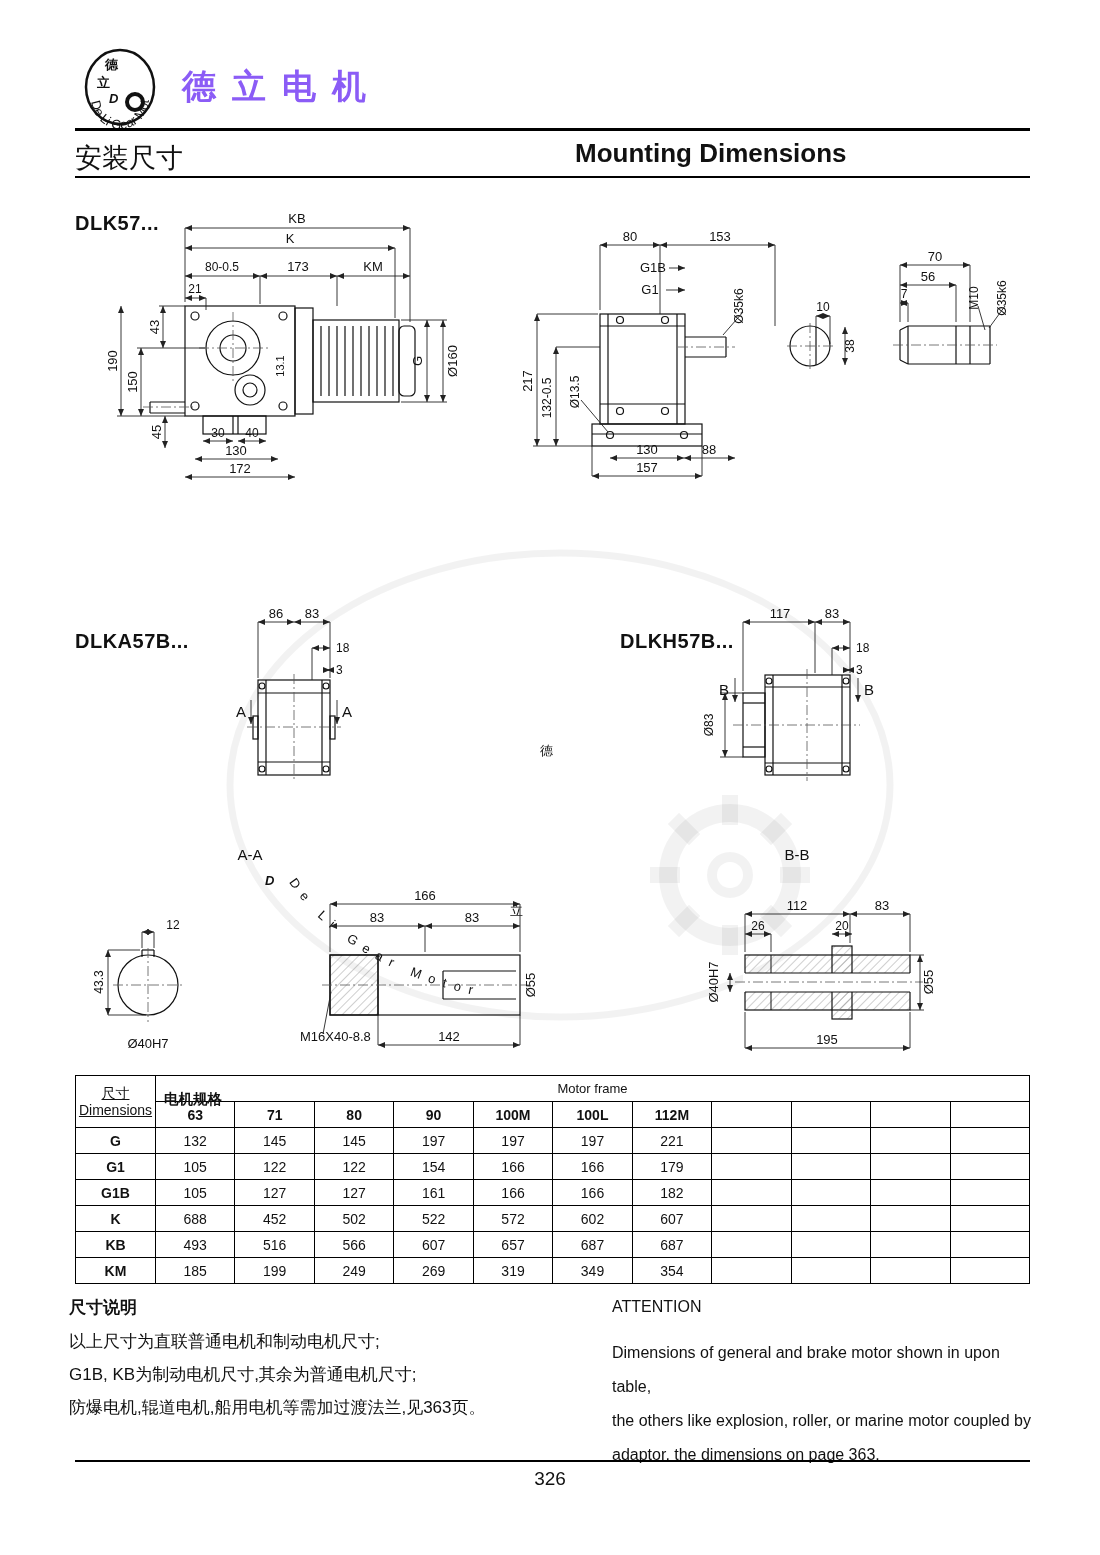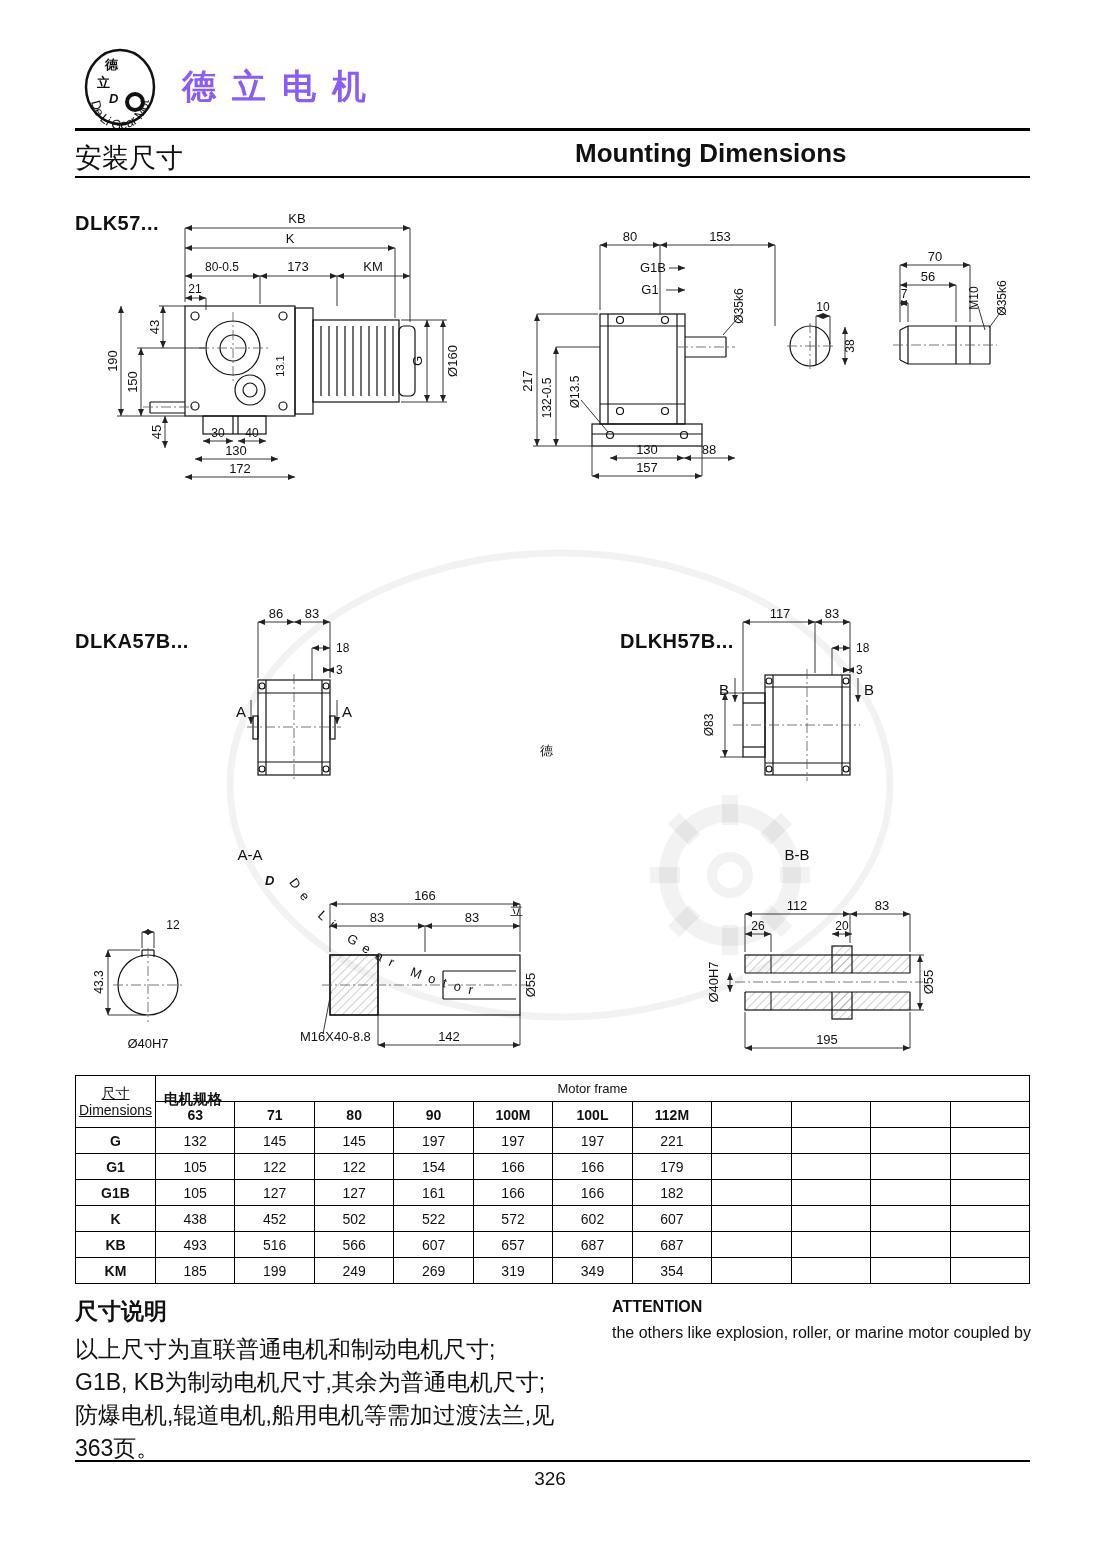--- a/index.html
+++ b/index.html
@@ -34,25 +34,25 @@
   .dimtable td { border:1px solid #000; text-align:center; height:26px; padding:0 2px; }
   .dimtable .c1 { width:80px; font-size:14px;text-decoration:underline; }
   .dimtable .c1 div { line-height:17px; }
   .mergehead { position:relative; }
   .ms-cn { position:absolute; left:8px; top:14px; font-weight:bold; font-size:14.5px; }
   .ms-en { display:block; text-align:center; font-size:13px; }
   .dimtable .frame-cell { font-weight:bold; }
   .dimtable .rowname { font-weight:bold; }
 
   
-  .notes-cn { position:absolute; left:75px; top:1296px; width:500px; font-size:23px; }
+  .notes-cn { position:absolute; left:69px; top:1296px; width:500px; font-size:17px; }
   .notes-cn .nt { font-weight:bold; margin-bottom:6px; }
   .notes-cn .nl { line-height:33px; }
   .notes-en { position:absolute; left:612px; top:1298px; width:430px; font-size:16px; }
-  .notes-en .nt { font-weight:bold; margin-bottom:0; }
+  .notes-en .nt { font-weight:normal; margin-bottom:20px; }
   .notes-en .nl { line-height:34px; }
 
   .pagenum { position:absolute; left:0; top:1468px; width:100%; text-align:center;
              font-size:19px; }
 
   
   .wm { position:absolute; left:210px; top:545px; pointer-events:none; }
 </style>
 </head>
 <body>
@@ -568,21 +568,21 @@
           <td>166</td>
           <td>166</td>
           <td>182</td>
           <td></td>
           <td></td>
           <td></td>
           <td></td>
         </tr>
         <tr>
           <td class="rowname">K</td>
-          <td>438</td>
+          <td>688</td>
           <td>452</td>
           <td>502</td>
           <td>522</td>
           <td>572</td>
           <td>602</td>
           <td>607</td>
           <td></td>
           <td></td>
           <td></td>
           <td></td>
@@ -619,19 +619,21 @@
   </table>
 
   <div class="notes-cn">
     <div class="nt">尺寸说明</div>
     <div class="nl">以上尺寸为直联普通电机和制动电机尺寸;</div>
     <div class="nl">G1B, KB为制动电机尺寸,其余为普通电机尺寸;</div>
     <div class="nl">防爆电机,辊道电机,船用电机等需加过渡法兰,见363页。</div>
   </div>
   <div class="notes-en">
     <div class="nt">ATTENTION</div>
+    <div class="nl">Dimensions of general and brake motor shown in upon table,</div>
     <div class="nl">the others like explosion, roller, or marine motor coupled by</div>
+    <div class="nl">adaptor, the dimensions on page 363.</div>
   </div>
 
   <div class="rule" style="left:75px;top:1460px;width:955px;height:2px"></div>
   <div class="pagenum">326</div>
 
 </div>
 
 </body></html>

